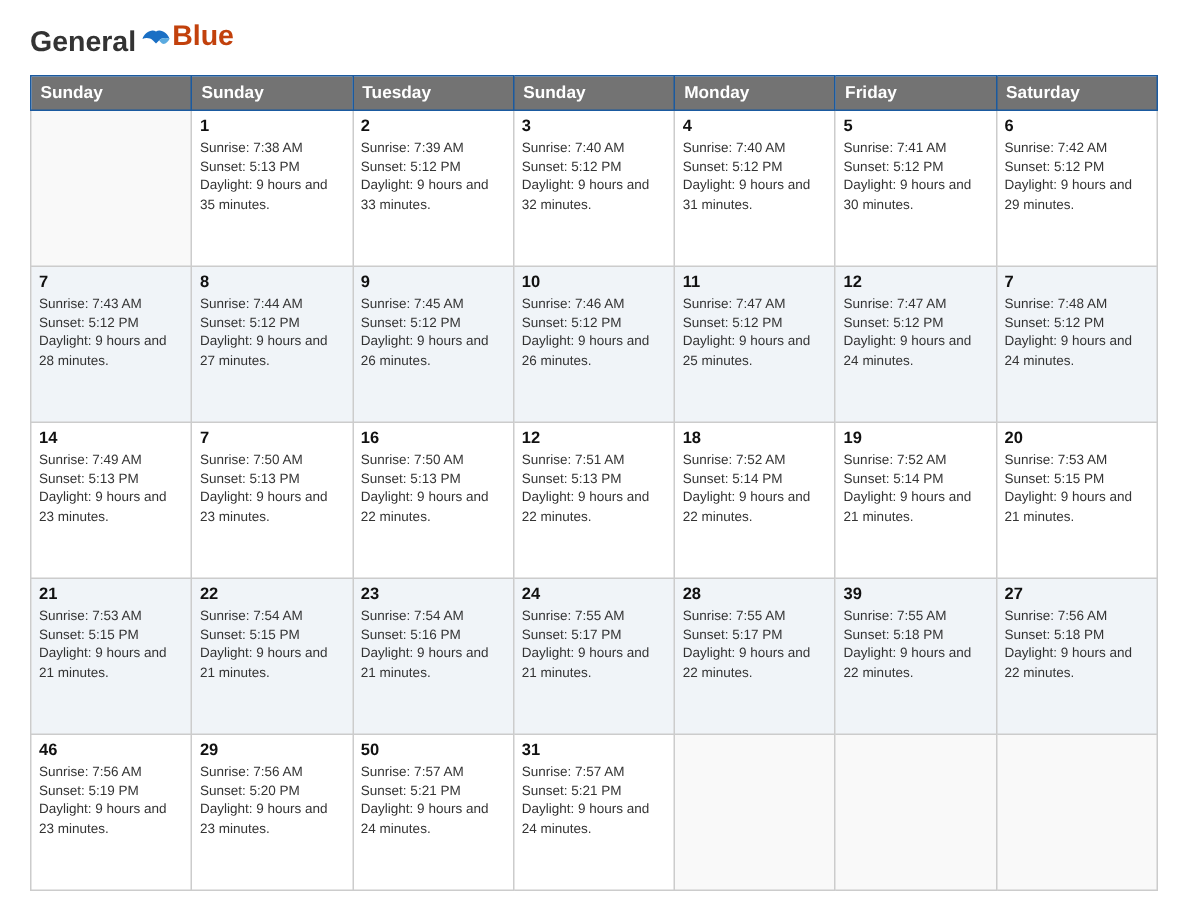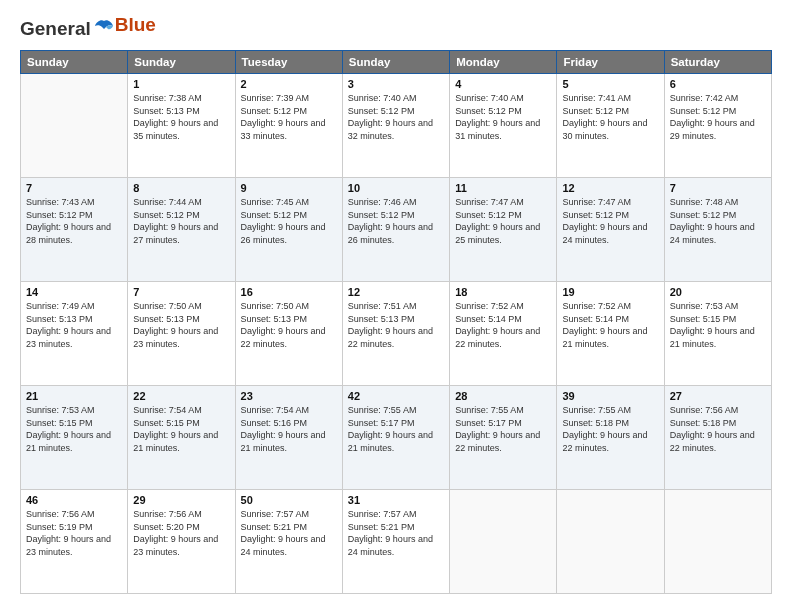--- a/index.html
+++ b/index.html
@@ -304,21 +304,21 @@
       </td>
           <td>
         <div class="day-number">23</div>
         <div class="day-info">
           Sunrise: 7:54 AM<br>
           Sunset: 5:16 PM<br>
           Daylight: 9 hours and 21 minutes.
         </div>
       </td>
           <td>
-        <div class="day-number">42</div>
+        <div class="day-number">24</div>
         <div class="day-info">
           Sunrise: 7:55 AM<br>
           Sunset: 5:17 PM<br>
           Daylight: 9 hours and 21 minutes.
         </div>
       </td>
           <td>
         <div class="day-number">28</div>
         <div class="day-info">
           Sunrise: 7:55 AM<br>

